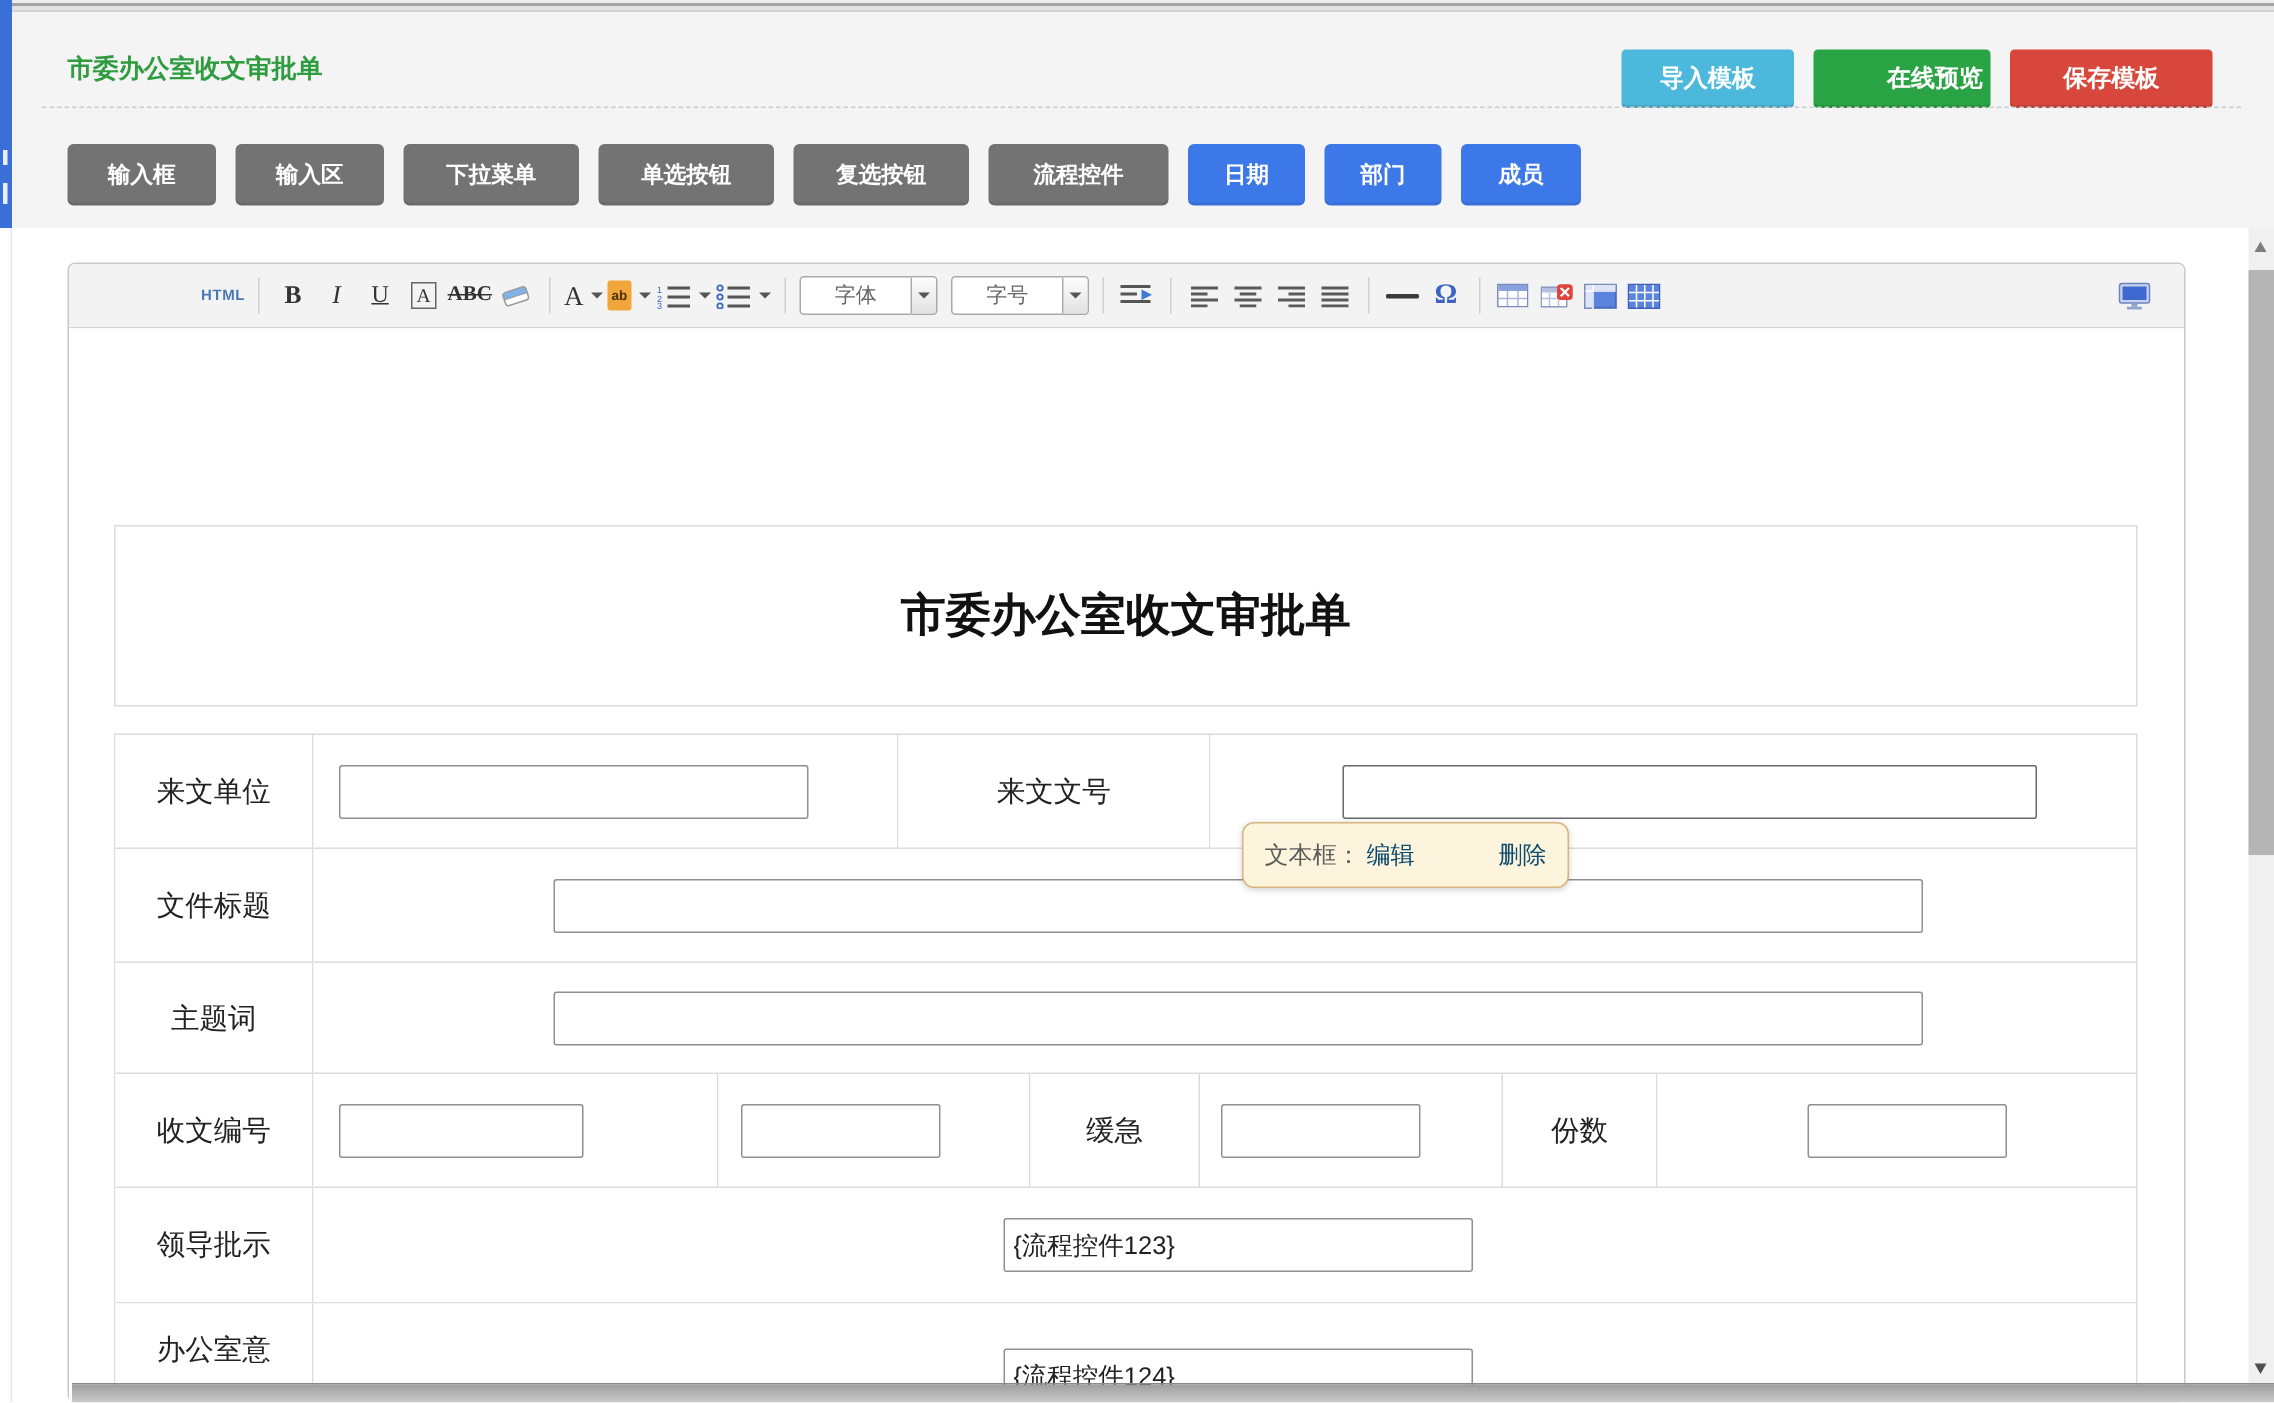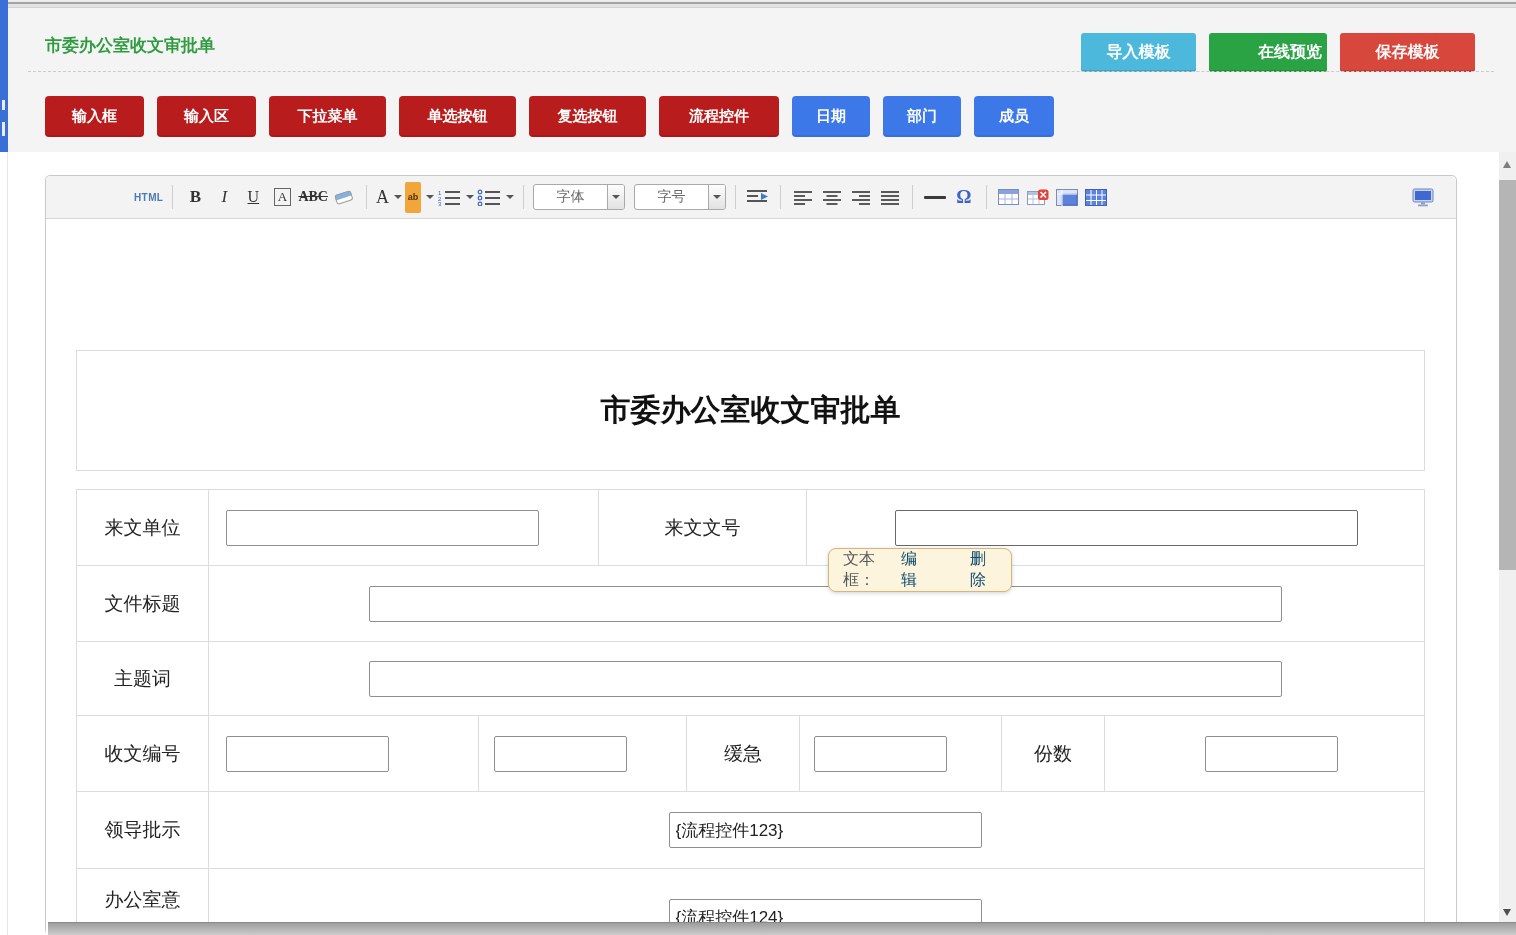--- a/index.html
+++ b/index.html
@@ -20,21 +20,21 @@
   .actions { position:absolute; right:41px; top:25px; display:flex; gap:13px; }
   .abtn { height:39px; border:none; border-radius:3px; color:#fff; font-size:16px; font-weight:bold;
     font-family:inherit; cursor:pointer; box-shadow:inset 0 -2px rgba(0,0,0,.12); }
   .abtn.import { width:115px; background:#4cb9dc; }
   .abtn.preview { width:118px; background:#2aa344;padding-left:44px; }
   .abtn.save { width:135px; background:#d8473c; }
   .dash-sep { position:absolute; left:20px; right:22px; top:63px; border-bottom:1px dashed #cccccc; }
   .widgets { position:absolute; left:37px; top:88px; display:flex; gap:13px; }
   .wbtn { height:41px; border:none; border-radius:4px; color:#fff; font-size:15px; font-weight:bold;
     font-family:inherit; cursor:pointer; box-shadow:inset 0 -2px rgba(0,0,0,.08); }
-  .wbtn.light { background:#b91c1c; }
+  .wbtn.light { background:#737373; }
   .wbtn.dark { background:#3d78e8; }
   .w99{width:99px}.w117{width:117px}.w120{width:120px}.w78{width:78px}.w80{width:80px}
 
   
   .editor { position:absolute; left:45px; top:175px; width:1412px; height:760px;
     border:1px solid #c9c9c9; border-radius:5px; background:#fff; z-index:10; }
   .toolbar { height:43px; background:#f3f3f3; border-bottom:1px solid #d7d7d7;
     border-radius:5px 5px 0 0; display:flex; align-items:center; padding:0 14px 0 88px; gap:3px; }
   .sep { width:1px; height:24px; background:#cfcfcf; margin:0 6px; flex:0 0 1px; }
   .ti { height:28px; min-width:26px; display:flex; align-items:center; justify-content:center;
@@ -42,21 +42,21 @@
   .serif { font-family:"Liberation Serif","DejaVu Serif",serif; }
   .tb-html { font-size:10px; font-weight:bold; color:#4a7ab5; letter-spacing:.4px; }
   .tb-b { font-size:17px; font-weight:bold; }
   .tb-i { font-size:17px; font-style:italic; }
   .tb-u { font-size:16px; text-decoration:underline; }
   .tb-box-a { font-size:13px; border:1px solid #666; padding:0 3px; line-height:16px; }
   .tb-strike { font-size:14px; font-weight:bold; text-decoration:line-through; }
   .caret { width:0; height:0; border-left:4px solid transparent; border-right:4px solid transparent;
     border-top:4px solid #555; margin-left:5px; }
   .tb-color-a { font-size:18px; }
-  .hl-box { width:16px; height:31px; background:#f0a63a; border-radius:2px; font-size:9px; font-weight:bold;
+  .hl-box { width:16px; height:20px; background:#f0a63a; border-radius:2px; font-size:9px; font-weight:bold;
     color:#50300a; display:flex; align-items:center; justify-content:center; position:relative; }
   .combo { width:92px; height:26px; background:#fff; border:1px solid #a9a9a9; border-radius:3px;
     display:flex; overflow:hidden; cursor:pointer; }
   .combo-label { flex:1; display:flex; align-items:center; justify-content:center; font-size:14px; color:#666; }
   .combo-btn { width:17px; border-left:1px solid #a9a9a9; background:linear-gradient(#fdfdfd,#e2e2e2);
     display:flex; align-items:center; justify-content:center; }
   .hr-glyph { width:22px; height:3px; background:#3a3a3a; border-radius:1px; }
   .tb-omega { font-size:19px; font-weight:bold; color:#3c64c4; }
   .tb-full { margin-left:auto; margin-right:6px; }
 
@@ -78,26 +78,26 @@
   .inp { border:1px solid #8f8f8f; border-radius:2px; height:36px; background:#fff;
     font-size:17px; color:#222; padding:0 6px; font-family:inherit; }
   .inp.selected { border-color:#686868; }
   .pl17{padding-left:17px}.pl22{padding-left:22px}.pl15{padding-left:15px}.pl14{padding-left:14px}
   .iw313{width:313px}.iw463{width:463px}.iw913{width:913px}.iw163{width:163px}.iw133{width:133px}
   .top-align { align-items:flex-start; }
   .lbl-pad-top { padding-top:18px; }
   .inp-offset { margin-top:30px; }
 
   
-  .tooltip { position:absolute; left:828px; top:548px; width:184px; height:44px; z-index:60;
+  .tooltip { position:absolute; left:828px; top:548px; width:218px; height:44px; z-index:60;
     background:#fcf4dd; border:1px solid #d8b67b; border-radius:8px; box-shadow:0 1px 4px rgba(0,0,0,.18);
     display:flex; align-items:center; padding:0 14px; font-size:16px; color:#5a5a5a; }
   .tooltip a { color:#0c4a6e; cursor:pointer; }
   .tt-edit { margin-left:4px; }
-  .tt-del { margin-left:42px; }
+  .tt-del { margin-left:56px; }
 
   
   .vtrack { position:absolute; left:1499px; top:152px; width:17px; height:783px; background:#f0f0f0; z-index:30; }
   .v-up { position:absolute; left:4px; top:9px; width:0; height:0;
     border-left:4.5px solid transparent; border-right:4.5px solid transparent; border-bottom:7px solid #7d7d7d; }
   .v-thumb { position:absolute; left:0; top:28px; width:17px; height:390px; background:#b5b5b5; }
   .v-down { position:absolute; left:4px; top:757px; width:0; height:0;
     border-left:4.5px solid transparent; border-right:4.5px solid transparent; border-top:7px solid #4f4f4f; }
   .bottom-strip { position:absolute; left:48px; top:922px; width:1468px; height:13px; z-index:40;
     background:linear-gradient(#9e9e9e,#cbcbcb); border-top:1px solid #8a8a8a; }

